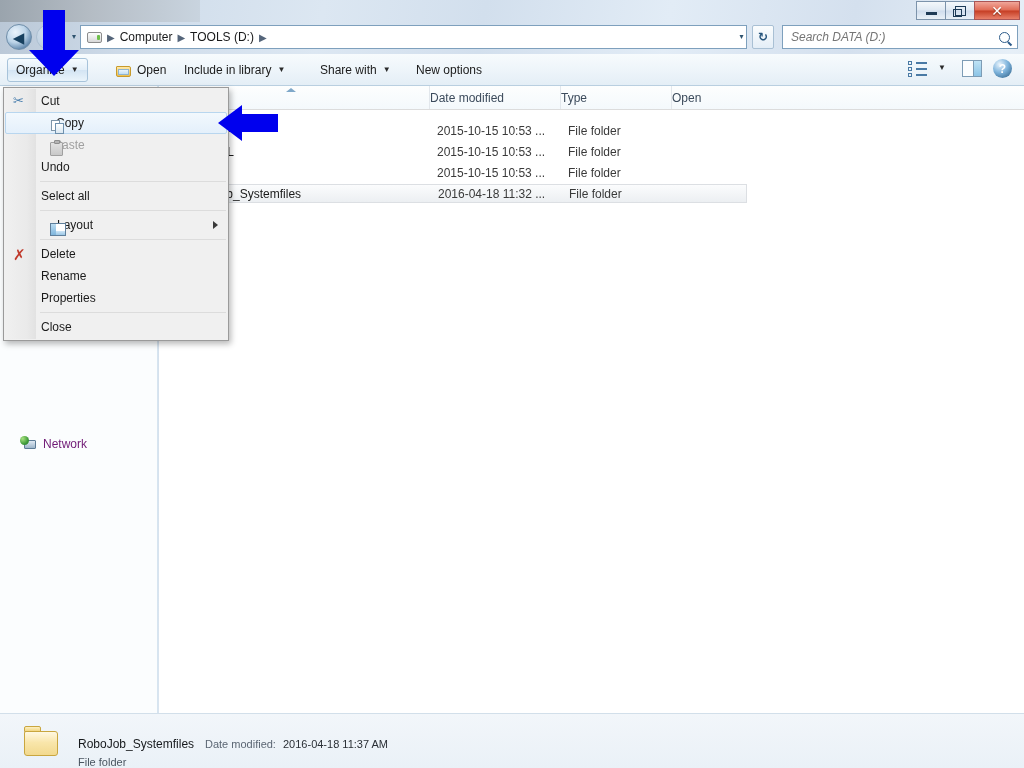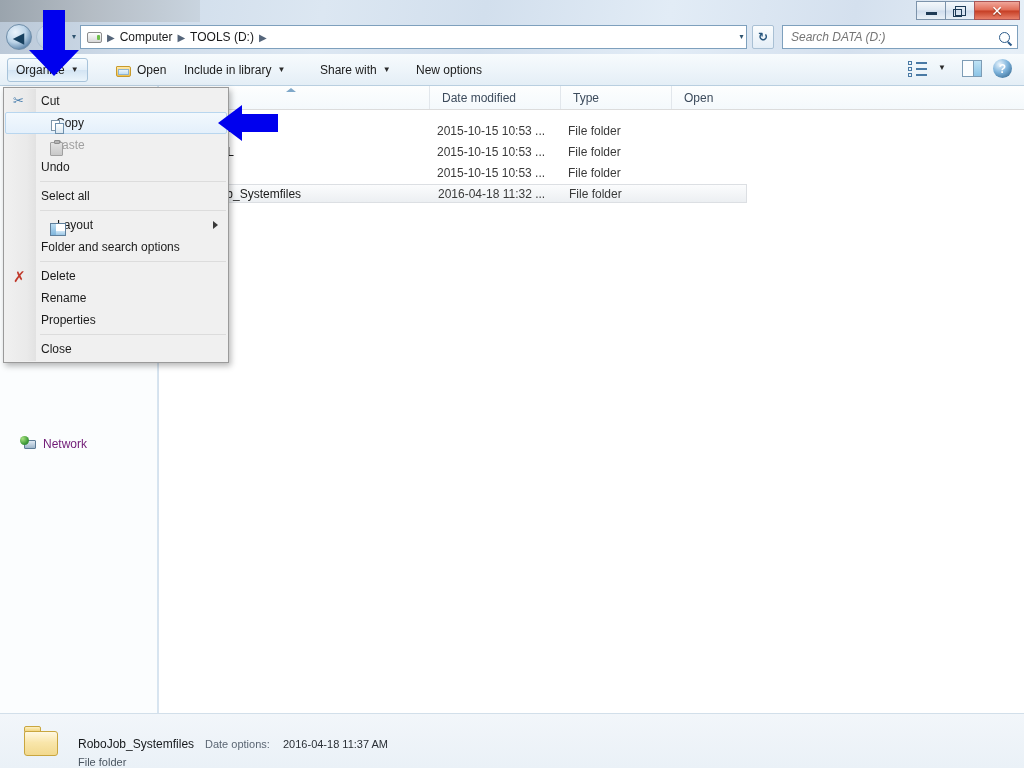--- a/index.html
+++ b/index.html
@@ -108,21 +108,21 @@
   .neticon:after{content:"";position:absolute;left:0;top:0;width:9px;height:9px;border-radius:50%;
      background:radial-gradient(circle at 30% 30%,#a8e27f 0%,#3f9c3a 60%,#1f6a2c 100%);}
   #nav-network .lbl{font-size:12px;color:#701a75;}
 
   
   #filepane{position:absolute;left:159px;top:86px;width:865px;height:627px;background:#fff;}
   #colhdr{position:absolute;left:0;top:0;width:865px;height:24px;
      background:linear-gradient(180deg,#fdfefe 0%,#f4f9fc 100%);
      border-bottom:1px solid #dcdcdc;box-sizing:border-box;}
   .col{position:absolute;top:0;height:23px;display:flex;align-items:center;
-     font-size:12px;color:#3c4b5c;padding-left:12px;box-sizing:border-box;
+     font-size:12px;color:#3c4b5c;padding-left:0;box-sizing:border-box;
      border-left:1px solid #e2e7ec;}
   #col-name{left:0;width:270px;border-left:none;}
   #col-date{left:270px;width:131px;}
   #col-type{left:401px;width:111px;}
   #col-size{left:512px;width:74px;}
   #sortmark{position:absolute;left:127px;top:2px;width:0;height:0;
      border-left:5px solid transparent;border-right:5px solid transparent;border-bottom:4px solid #7fa8c9;}
   .frow{position:absolute;left:0;width:588px;height:19px;display:flex;align-items:center;font-size:12px;color:#1b1b1b;}
   .frow .fname{position:absolute;left:25px;}
   .frow .fdate{position:absolute;left:278px;color:#3a3a3a;}
@@ -360,23 +360,20 @@
         <span>Select all</span>
       </div>
 
       <div class="msep"></div>
 
       <div class="mitem">
         <span class="micon ic-layout"></span>
         <span>Layout</span>
         <span class="submark"></span>
       </div>
-      <div class="mitem">
-        <span>Folder and search options</span>
-      </div>
 
       <div class="msep"></div>
 
       <div class="mitem">
         <span class="micon ic-delete">✗</span>
         <span>Delete</span>
       </div>
       <div class="mitem">
         <span>Rename</span>
       </div>
@@ -389,21 +386,21 @@
       <div class="mitem">
         <span>Close</span>
       </div>
     </div>
 
     <div id="statusbar">
       <div id="sb-icon">
         <span class="bigfolder"></span>
       </div>
       <div id="sb-name">RoboJob_Systemfiles</div>
-      <div id="sb-dmlabel">Date options:</div>
+      <div id="sb-dmlabel">Date modified:</div>
       <div id="sb-dmvalue">2016-04-18 11:37 AM</div>
       <div id="sb-type">File folder</div>
     </div>
 
     <svg class="annot" id="arrow-down" width="56" height="68" viewBox="0 0 56 68">
       <polygon points="17,0 39,0 39,40 53,40 28,66 3,40 17,40" fill="#0000ee"></polygon>
     </svg>
     <svg class="annot" id="arrow-left" width="62" height="40" viewBox="0 0 62 40">
       <polygon points="0,20 24,2 24,11 60,11 60,29 24,29 24,38" fill="#0000ee"></polygon>
     </svg>

